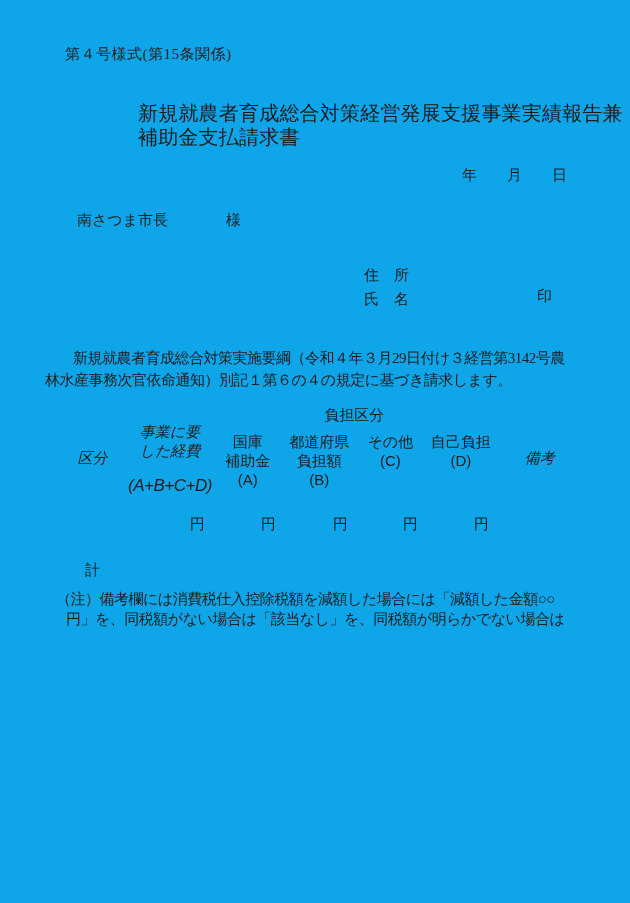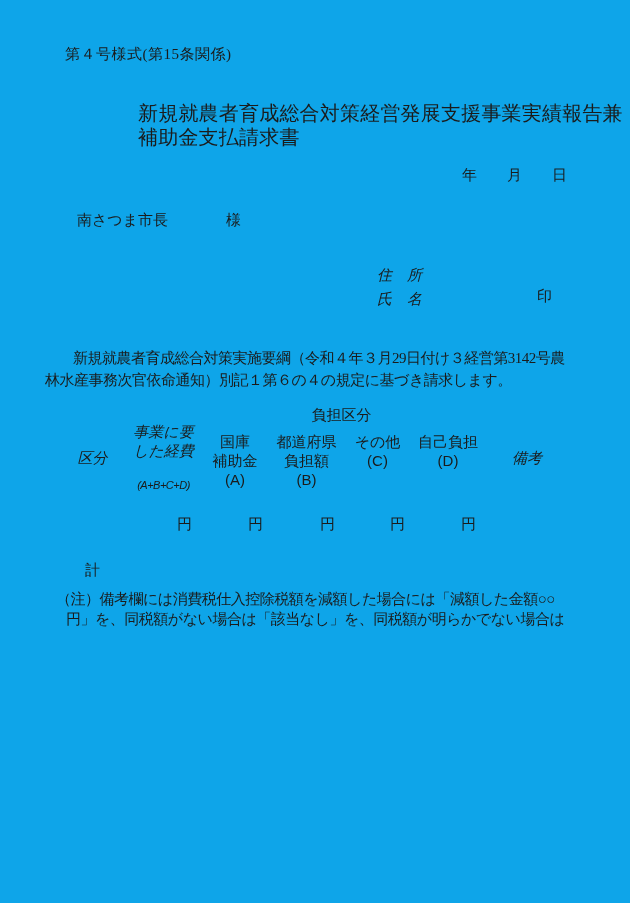--- a/index.html
+++ b/index.html
@@ -10,40 +10,40 @@
     font-family:"Liberation Serif","DejaVu Serif",serif;
     color:#1b1b1b;
     font-size:15px;
     overflow:hidden;
   }
   .form-number { position:absolute; left:65px; top:45px; letter-spacing:0.5px; }
   .doc-title   { position:absolute; left:138px; top:101px; font-size:20px; line-height:24px; letter-spacing:0.2px; }
   .date-line   { position:absolute; top:166px; right:63px; }
   .addressee   { position:absolute; left:77px; top:211px; }
   .addressee .honorific { margin-left:58px; }
-  .applicant   { position:absolute; left:377px; top:263px; line-height:24px;font-style:italic; }
+  .applicant   { position:absolute; left:364px; top:263px; line-height:24px; }
   .seal        { position:absolute; left:537px; top:287px; }
   .statement   { position:absolute; left:45px; top:347px; line-height:22px; letter-spacing:-0.5px; }
   .statement .first { text-indent:28px; }
 
   table.expense-table {
     position:absolute; left:57px; top:402px;
     border-collapse:collapse; table-layout:fixed;
     font-family:"Liberation Sans","DejaVu Sans",sans-serif;
     font-size:15px; color:#1b1b1b;
   }
   .expense-table td {
     border:1px solid #0ea5e9;
     text-align:center; padding:0;
     overflow:hidden;
   }
   .expense-table td.group-head { height:20px; vertical-align:middle; }
   .expense-table td.span-head  { vertical-align:middle; white-space:pre-line; line-height:19px;font-style:italic; }
   .expense-table td.sub-head   { height:62px; vertical-align:top; padding-top:3px; white-space:pre-line; line-height:19px; }
-  .expense-table .formula { font-size:11px; letter-spacing:-0.5px; line-height:13px; display:block; }
+  .expense-table .formula { font-size:17px; letter-spacing:-0.5px; line-height:13px; display:block; }
   .expense-table .multi   { white-space:pre-line; line-height:19px; display:block; }
   .expense-table tr.data-row td  { height:38px; vertical-align:top; }
   .expense-table tr.data-row td.yen { text-align:right; padding:3px 7px 0 0; }
   .expense-table tr.total-row td { height:33px; vertical-align:middle; }
 
   .note1 { position:absolute; left:57px; top:569px; }
   .note2 { position:absolute; left:56px; top:589px; line-height:20px; letter-spacing:-0.5px; }
   .note2 .cont { margin-left:10px; }
 </style>
 </head>

